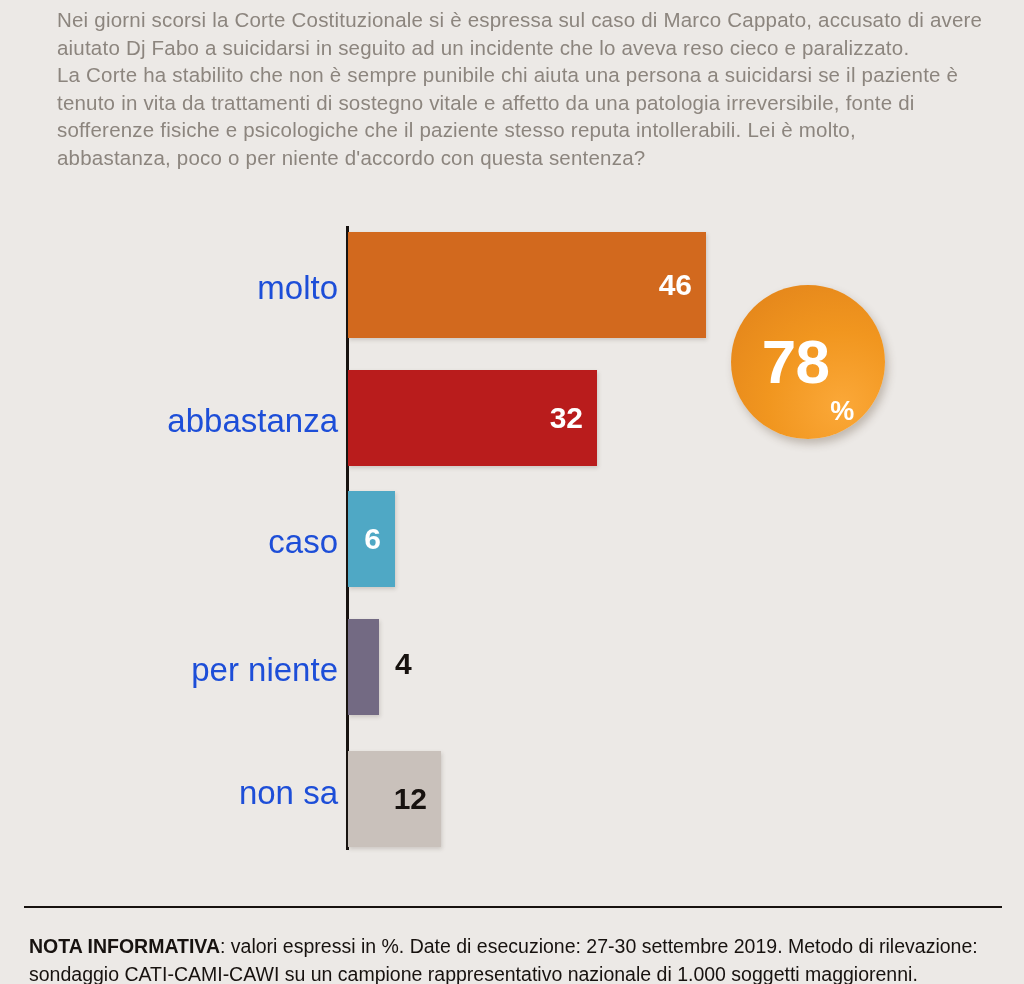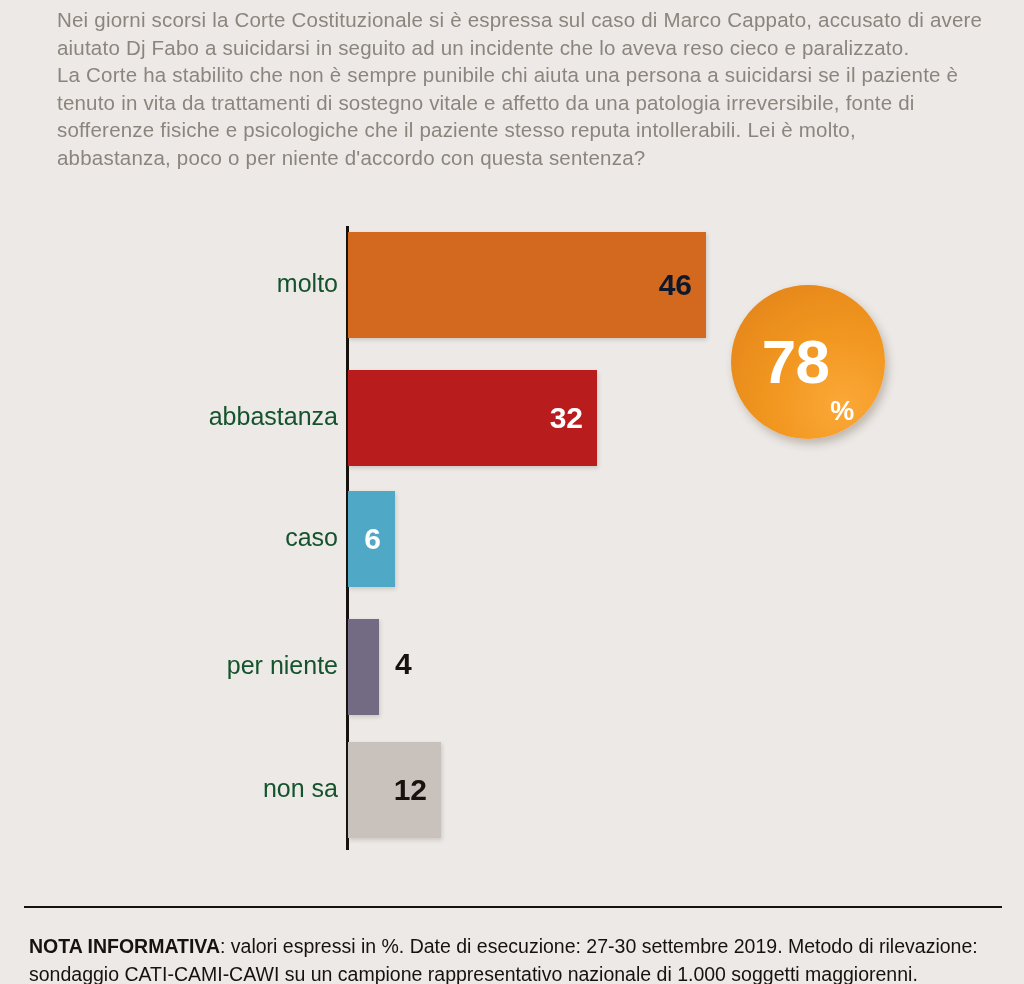--- a/index.html
+++ b/index.html
@@ -48,22 +48,22 @@
   }
   .bar-row {
     position: absolute;
     left: 0;
     width: 1024px;
   }
   .cat-label {
     position: absolute;
     right: 686px;       
     text-align: right;
-    color: #14532d;
-    font-size: 25px;
+    color: #1d4ed8;
+    font-size: 33px;
     white-space: nowrap;
   }
   .bar {
     position: absolute;
     left: 348px;
     display: flex;
     align-items: center;
     justify-content: flex-end;
   }
   .bar-value {
@@ -145,21 +145,21 @@
   <div class="question-line">sofferenze fisiche e psicologiche che il paziente stesso reputa intollerabili. Lei è molto,</div>
   <div class="question-line">abbastanza, poco o per niente d'accordo con questa sentenza?</div>
 </div>
 
 <div id="chart-area">
   <div id="axis-line"></div>
   <div id="bars-container">
       <div class="bar-row" style="top: 232px; height: 106px;">
         <div class="cat-label" style="top: 37px;">molto</div>
         <div class="bar" style="top: 0px; height: 106px; width: 358px; background: rgb(210, 105, 30); box-shadow: rgba(90, 80, 70, 0.22) 1px 2px 4px;">
-          <span class="bar-value value-inside" style="color: #0f172a;">46</span>
+          <span class="bar-value value-inside" style="color: #ffffff;">46</span>
         </div>
       </div>
       <div class="bar-row" style="top: 370px; height: 96px;">
         <div class="cat-label" style="top: 32px;">abbastanza</div>
         <div class="bar" style="top: 0px; height: 96px; width: 249px; background: #b91c1c; box-shadow: rgba(90, 80, 70, 0.22) 1px 2px 4px;">
           <span class="bar-value value-inside" style="color: rgb(255, 255, 255);">32</span>
         </div>
       </div>
       <div class="bar-row" style="top: 491px; height: 96px;">
         <div class="cat-label" style="top: 32px;">caso</div>
@@ -167,21 +167,21 @@
           <span class="bar-value value-inside" style="color: rgb(255, 255, 255);">6</span>
         </div>
       </div>
       <div class="bar-row" style="top: 619px; height: 96px;">
         <div class="cat-label" style="top: 32px;">per niente</div>
         <div class="bar" style="top: 0px; height: 96px; width: 31px; background: rgb(115, 106, 131); box-shadow: rgba(90, 80, 70, 0.22) 1px 2px 4px;"></div>
         <span class="value-outside" style="color: rgb(23, 18, 15); left: 395px; top: 28px;">4</span>
       </div>
       <div class="bar-row" style="top: 742px; height: 96px;">
         <div class="cat-label" style="top: 32px;">non sa</div>
-        <div class="bar" style="top: 0px; height: 96px; width: 93px; background: rgb(201, 193, 187); box-shadow: rgba(90, 80, 70, 0.22) 1px 2px 4px;">
+        <div class="bar" style="top: 9px; height: 96px; width: 93px; background: rgb(201, 193, 187); box-shadow: rgba(90, 80, 70, 0.22) 1px 2px 4px;">
           <span class="bar-value value-inside" style="color: rgb(23, 18, 15);">12</span>
         </div>
       </div>
     </div>
 
   <div id="pct-badge">
     <span class="pct-num">78</span>
     <span class="pct-sym">%</span>
   </div>
 </div>

